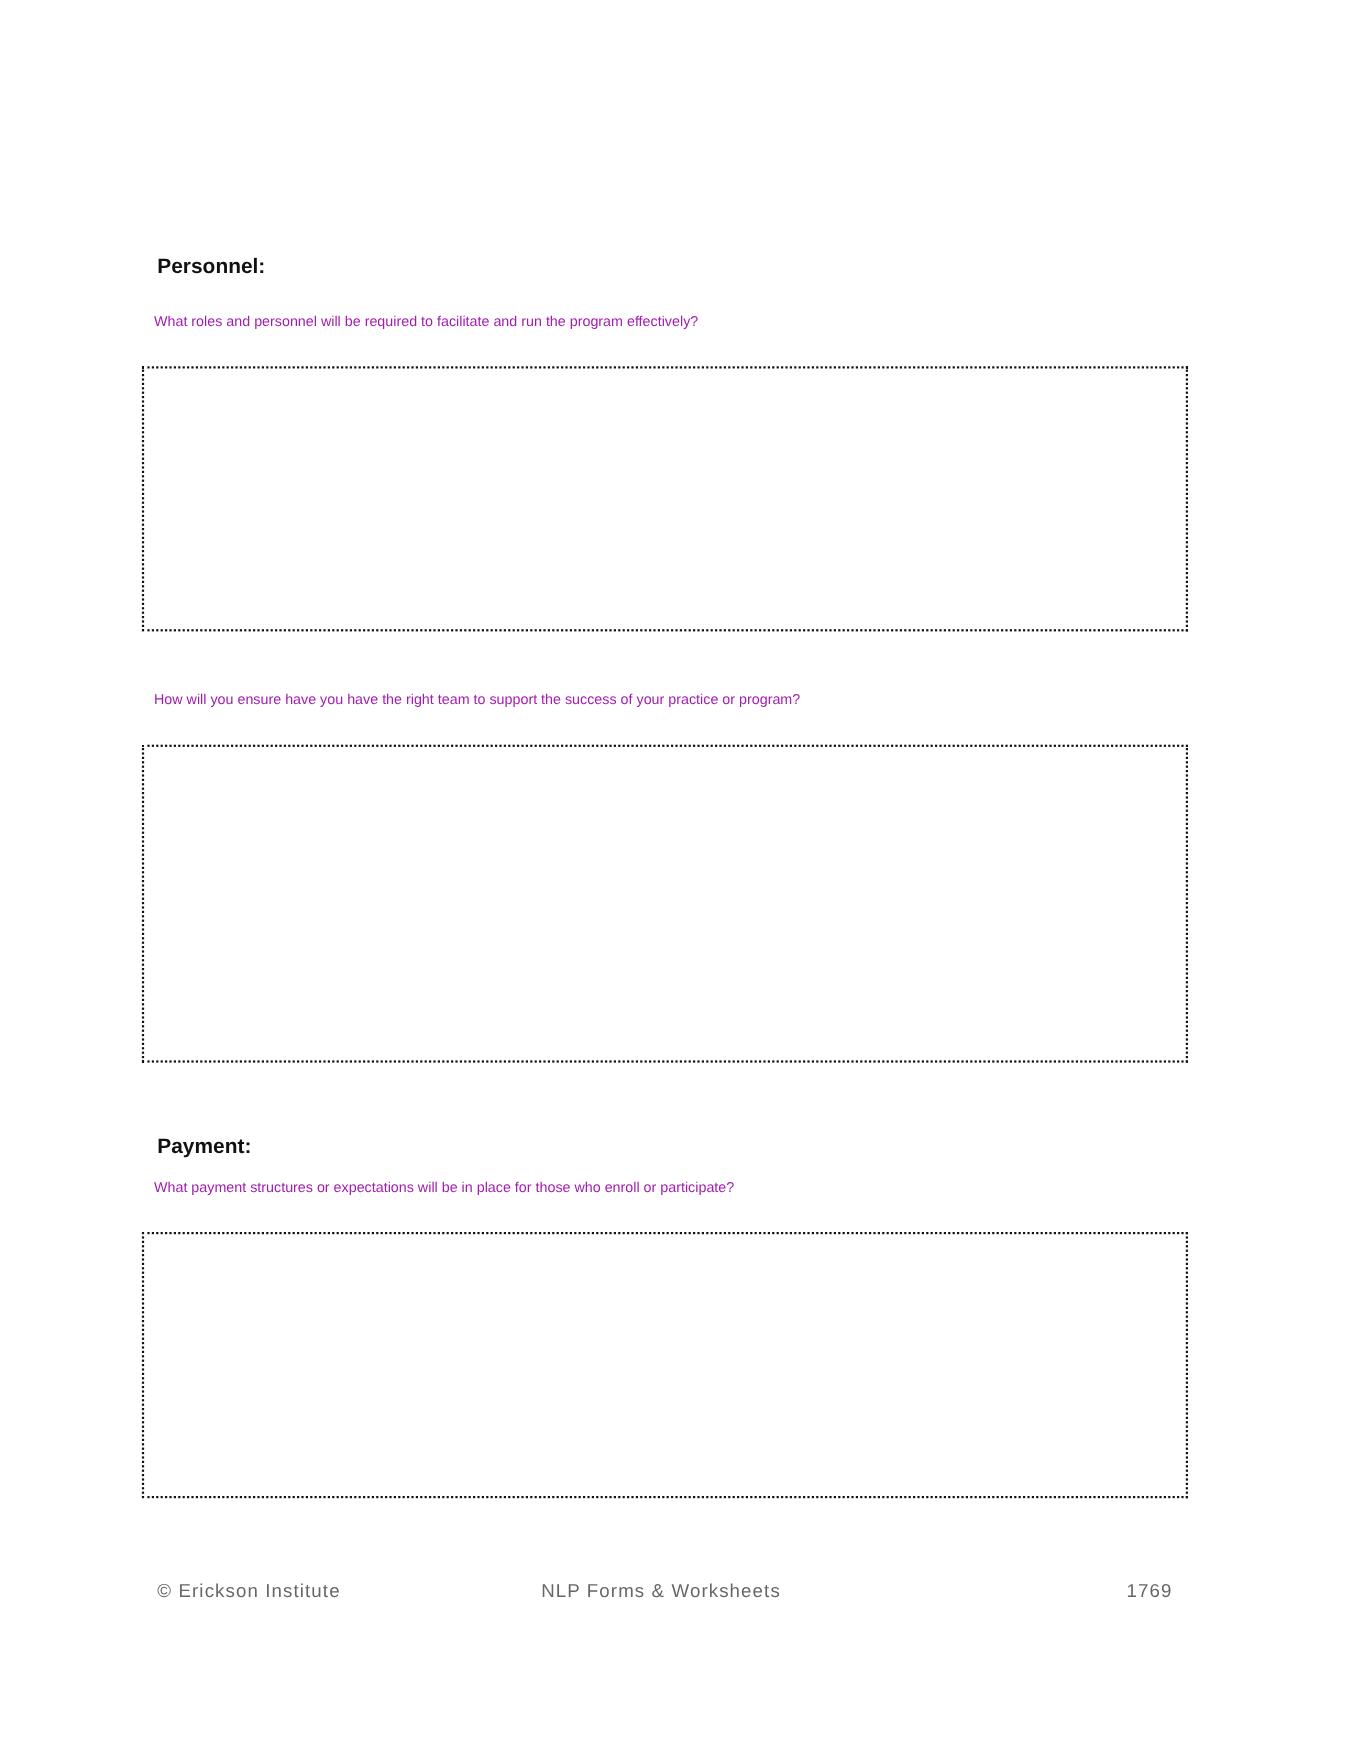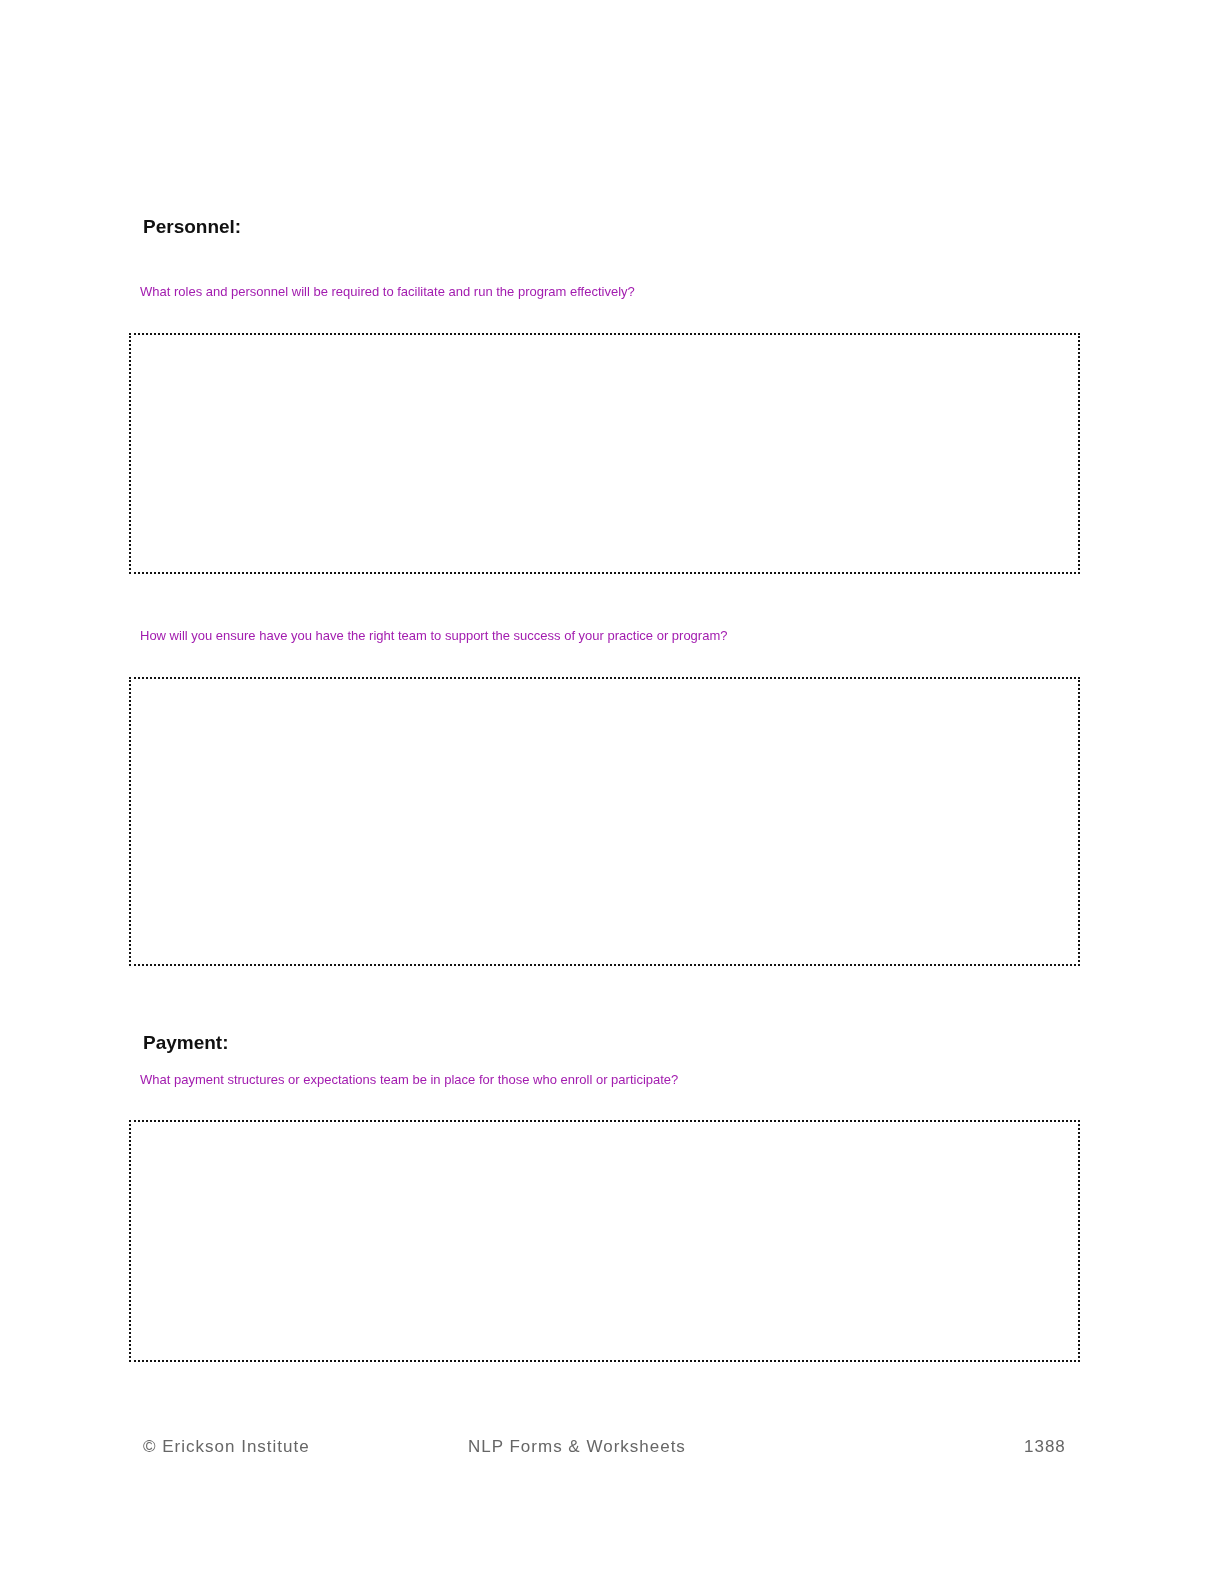--- a/index.html
+++ b/index.html
@@ -5,26 +5,26 @@
   html, body { margin: 0; padding: 0; background: #ffffff; }
   body { width: 1224px; height: 1584px; position: relative; font-family: "Liberation Sans", sans-serif; color: #111; }
   .heading { position: absolute; left: 143px; font-size: 19px; font-weight: bold; }
   .question { position: absolute; left: 140px; font-size: 13px; color: #a21caf; }
   .box { position: absolute; left: 129px; width: 951px; border: 2px dotted #111; box-sizing: border-box; }
   .footer { position: absolute; top: 1437px; font-size: 17px; color: #666; letter-spacing: 1px; }
 </style>
 </head>
 <body>
 
-<div class="heading" style="top:216px;">Personnel:</div>
+<div class="heading" style="top:232px;">Personnel:</div>
 <div class="question" style="top:284px;">What roles and personnel will be required to facilitate and run the program effectively?</div>
 <div class="box" style="top:333px;height:241px;"></div>
 
 <div class="question" style="top:628px;">How will you ensure have you have the right team to support the success of your practice or program?</div>
 <div class="box" style="top:677px;height:289px;"></div>
 
 <div class="heading" style="top:1032px;">Payment:</div>
-<div class="question" style="top:1072px;">What payment structures or expectations team be in place for those who enroll or participate?</div>
+<div class="question" style="top:1072px;">What payment structures or expectations will be in place for those who enroll or participate?</div>
 <div class="box" style="top:1120px;height:242px;"></div>
 
 <div class="footer" style="left:143px;text-align:right;">© Erickson Institute</div>
-<div class="footer" style="left:468px;">NLP Forms &amp; Worksheets</div>
-<div class="footer" style="left:1024px;">1388</div>
+<div class="footer" style="left:492px;">NLP Forms &amp; Worksheets</div>
+<div class="footer" style="left:1024px;">1769</div>
 
 </body></html>

